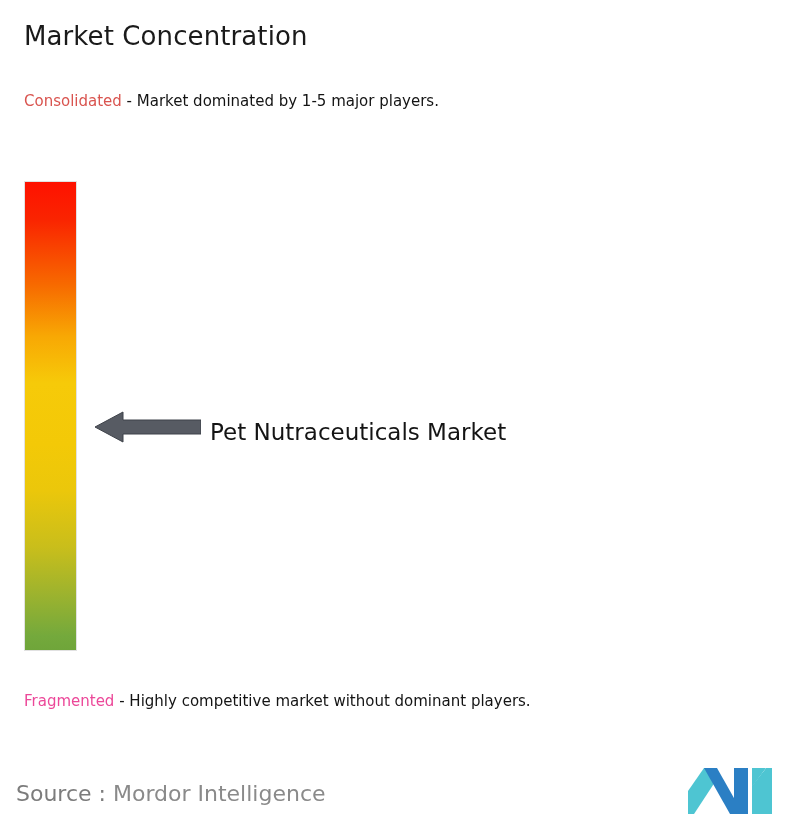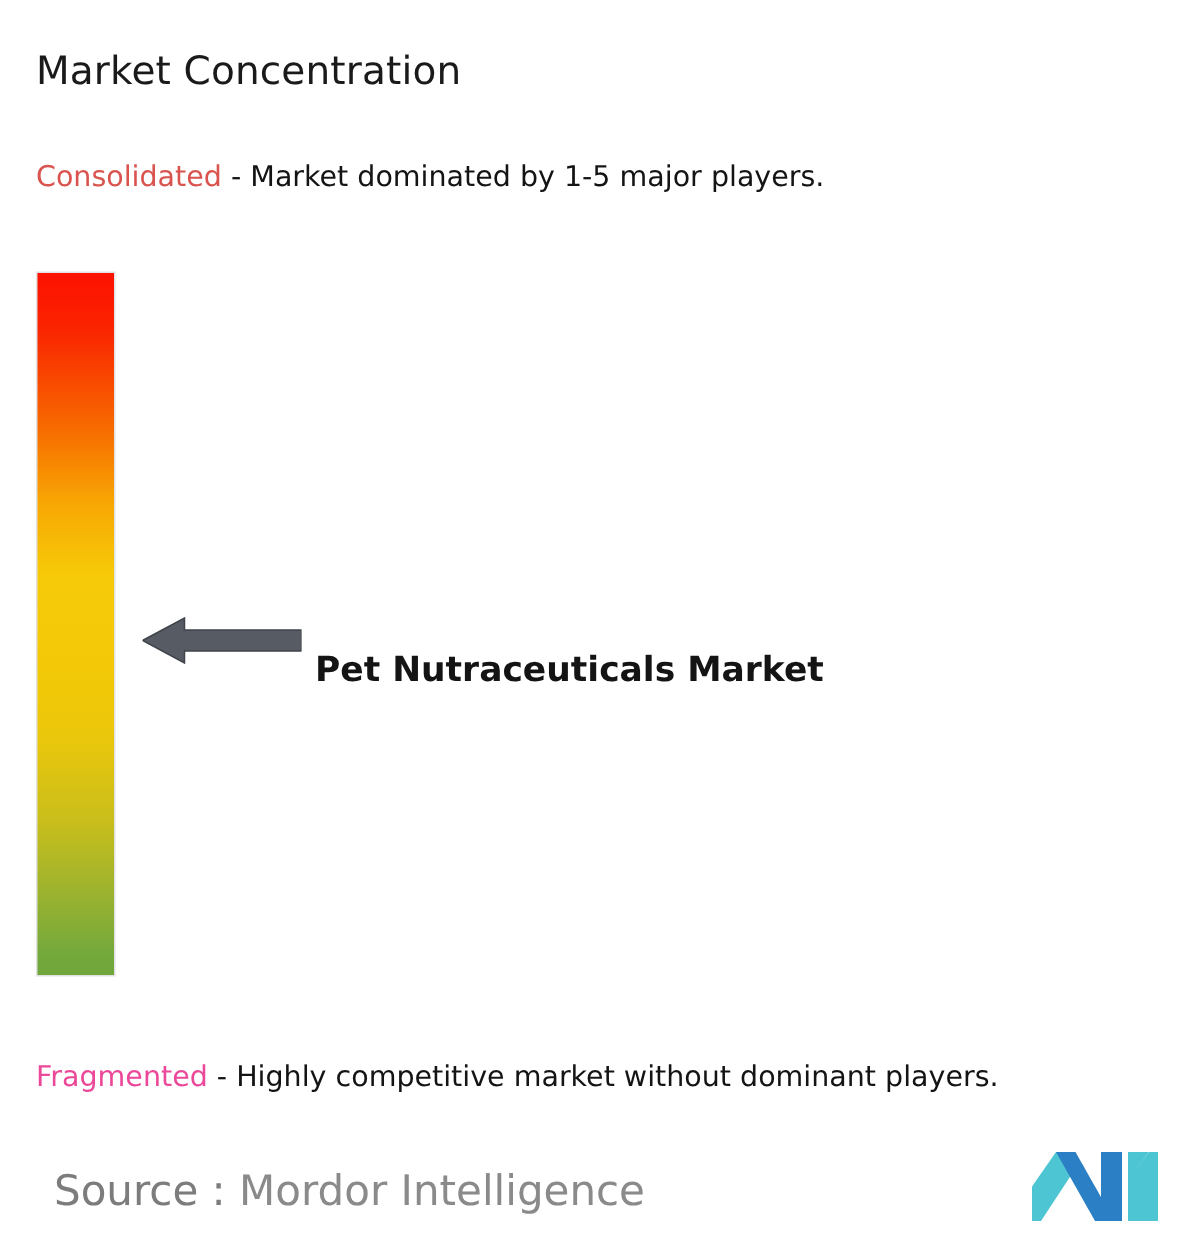--- a/index.html
+++ b/index.html
@@ -12,38 +12,37 @@
     height: 834px;
     position: relative;
     overflow: hidden;
     font-family: "DejaVu Sans", sans-serif;
     -webkit-font-smoothing: antialiased;
   }
 
   #page-title {
     position: absolute;
     left: 24px;
-    top: 32px;
+    top: 20px;
     font-size: 26px;
     line-height: 32px;
     color: #1a1a1a;
     font-weight: 400;
     letter-spacing: 0.1px;
     white-space: nowrap;
   }
 
   .legend-line {
     position: absolute;
     left: 24px;
     width: 756px;
-    font-size: 19px;
+    font-size: 15px;
     line-height: 31px;
     color: #141414;
     font-weight: 400;
-    margin-top: 17px;
   }
   #legend-consolidated { top: 86px; }
   #legend-fragmented   { top: 686px; }
 
   .legend-term { font-weight: 400; }
   #consolidated-term { color: #D9544F; }
   #fragmented-term   { color: #ec4899; }
   .legend-desc { color: #141414; }
 
   
@@ -76,34 +75,33 @@
     left: 95px;
     top: 410px;
     width: 106px;
     height: 34px;
   }
   #market-pointer svg { display: block; }
 
   #market-pointer-label {
     position: absolute;
     left: 210px;
-    top: 432px;
+    top: 417px;
     font-size: 23px;
     line-height: 30px;
     color: #141414;
     white-space: nowrap;
-    font-weight: bold;
   }
 
   
   #source-line {
     position: absolute;
-    left: 36px;
+    left: 16px;
     top: 780px;
-    font-size: 28px;
+    font-size: 22px;
     line-height: 28px;
     color: #7c7c7c;
     white-space: nowrap;
   }
   #source-label { color: #7c7c7c; }
   #source-value { color: #8a8a8a; }
 
   #brand-logo {
     position: absolute;
     left: 688px;

